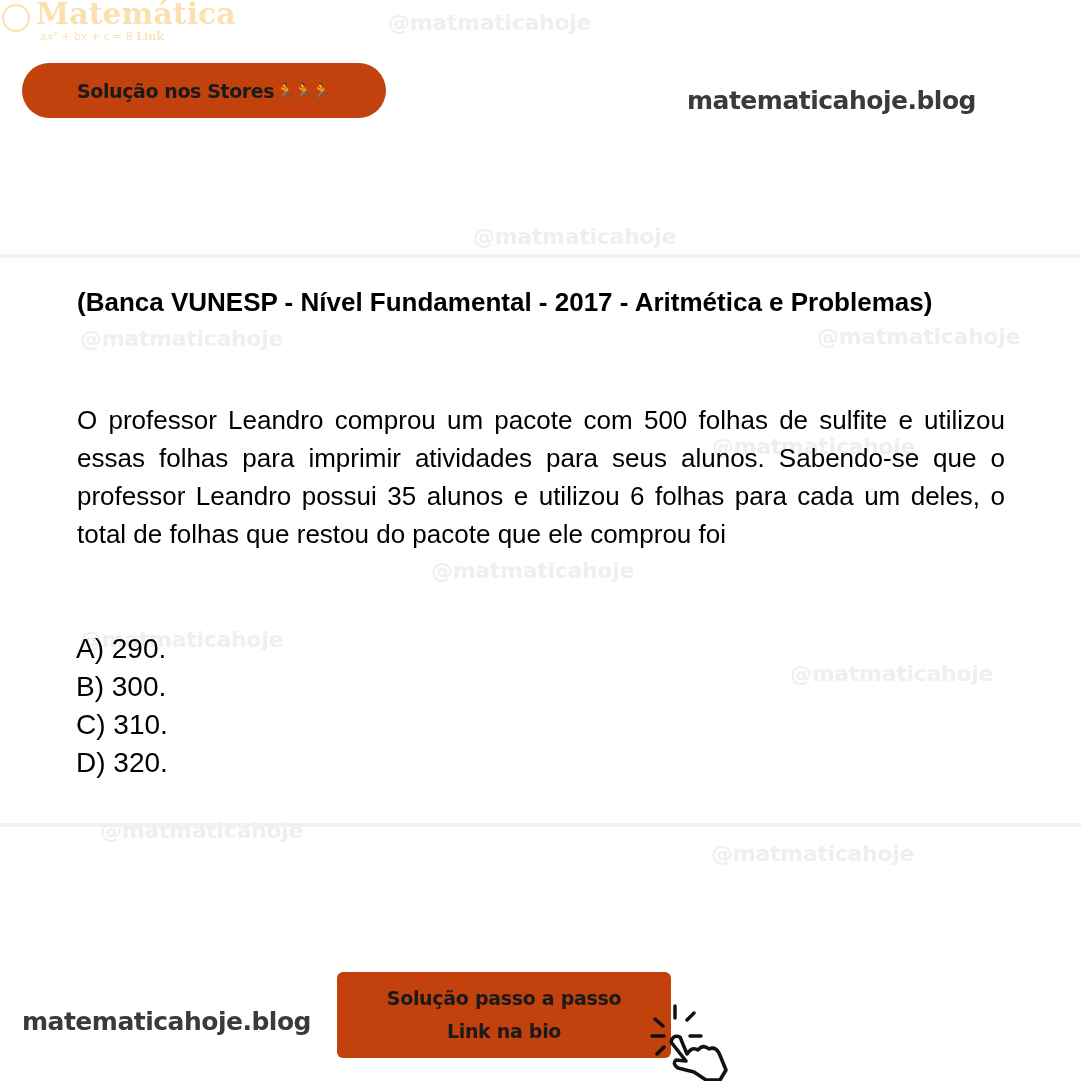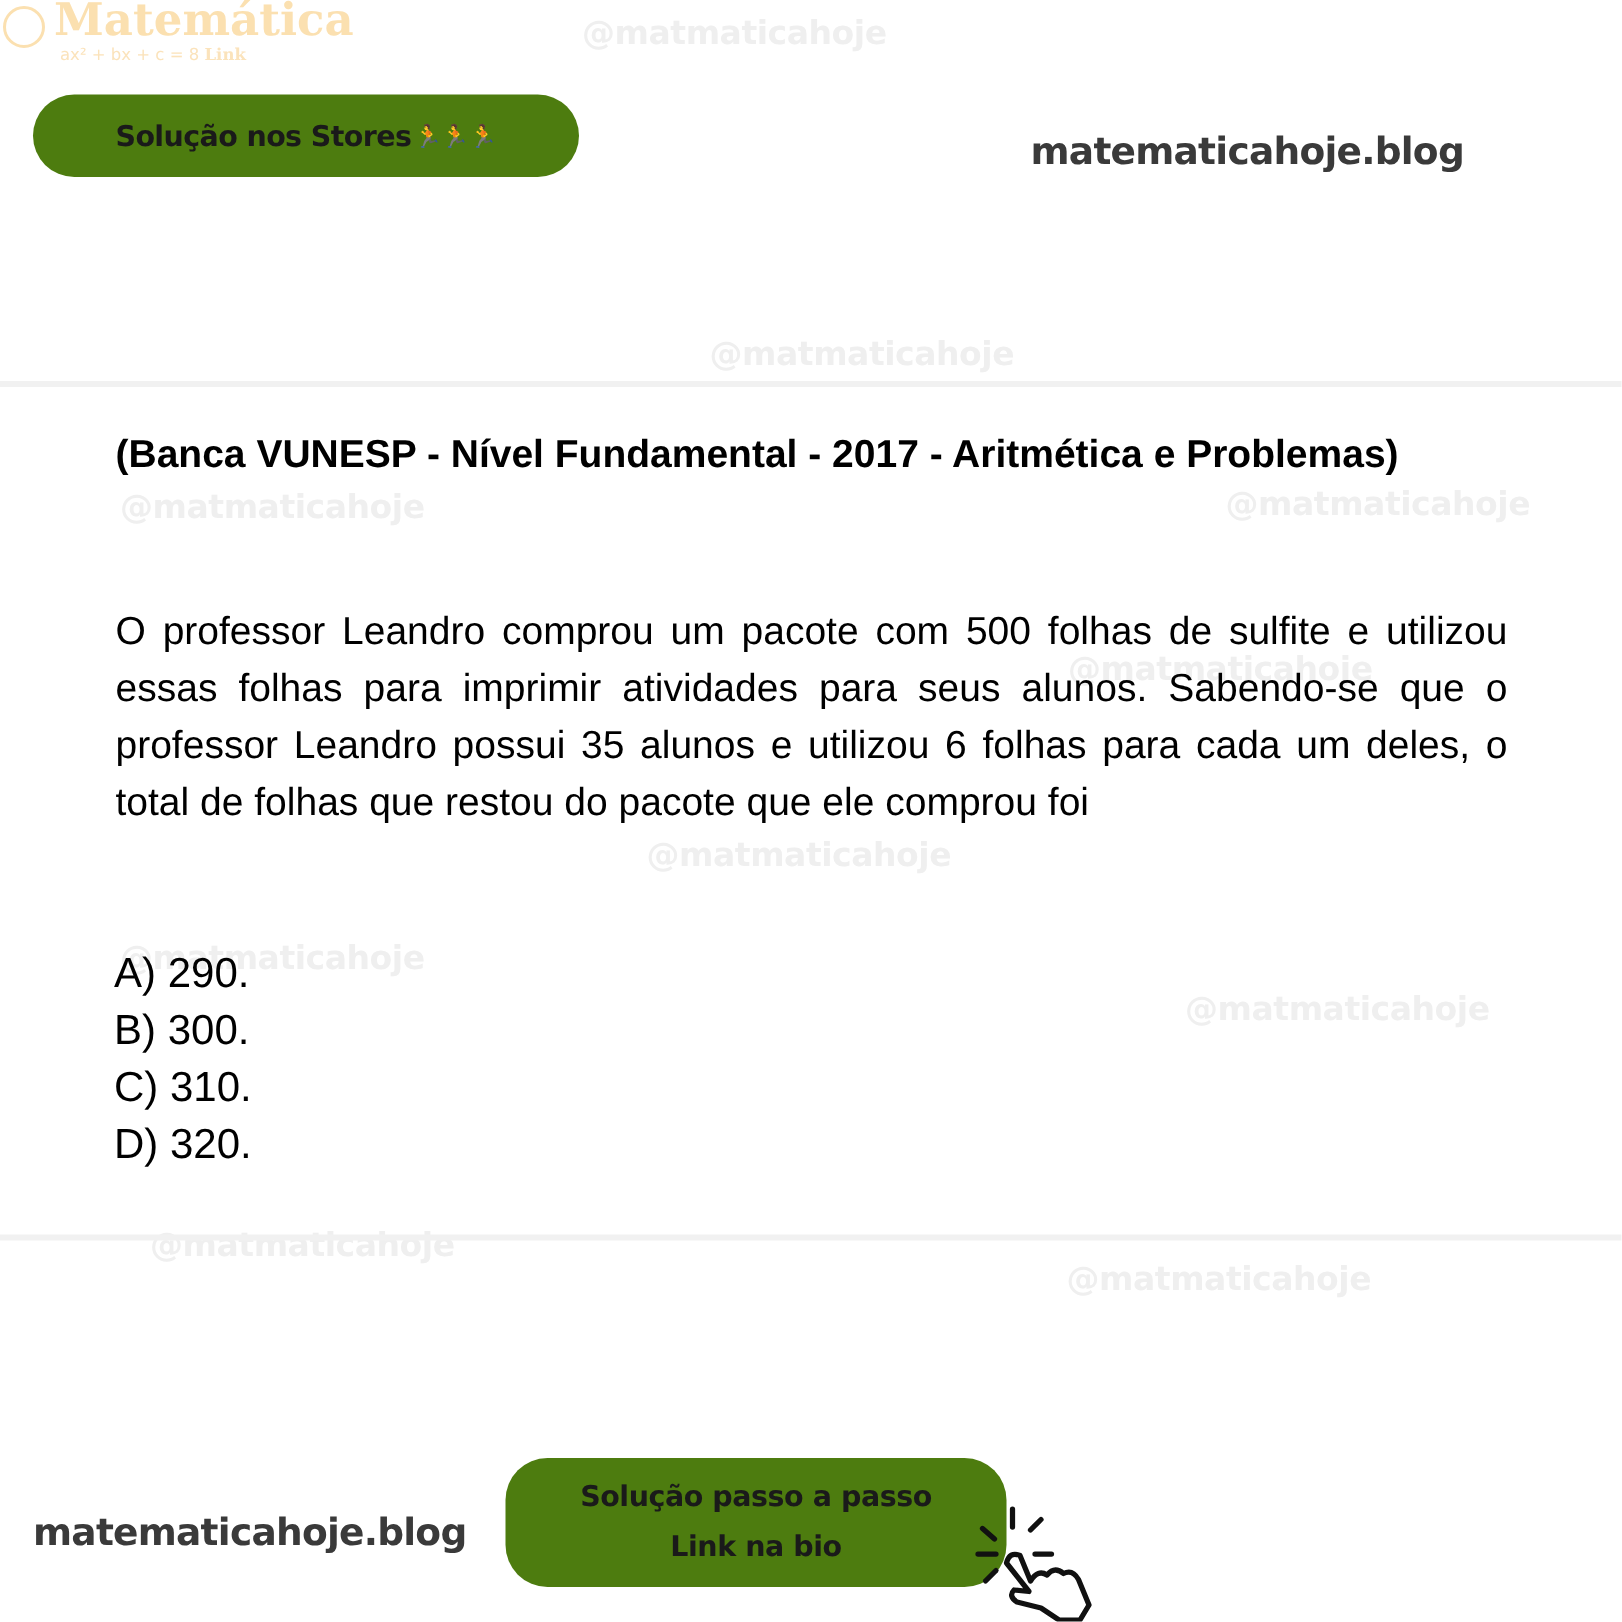--- a/index.html
+++ b/index.html
@@ -5,30 +5,30 @@
     html, body { margin:0; padding:0; }
     body { width:1081px; height:1081px; background:#ffffff; position:relative; overflow:hidden; font-family:"Liberation Sans", sans-serif; }
     .abs { position:absolute; }
     .wm { position:absolute; color:#efefef; font-family:"DejaVu Sans", sans-serif; font-weight:bold; font-size:22px; letter-spacing:-0.3px; white-space:nowrap;text-align:right; }
     .rule { position:absolute; left:0; width:1081px; height:4px; background:#f1f1f1; }
     .logo { left:0; top:0; width:230px; height:52px; }
     .logo-title { position:absolute; left:36px; top:-4px; font-family:"DejaVu Serif", serif; font-weight:bold; font-size:30px; color:#fbe0b0; }
     .logo-sub { position:absolute; left:40px; top:30px; font-family:"DejaVu Sans", sans-serif; font-size:11px; color:#fbe3bb; }
     .logo-sub b { font-family:"DejaVu Serif", serif; }
     .logo-pin { position:absolute; left:2px; top:4px; width:28px; height:28px; border-radius:50%; border:2px solid #fbe0b0; box-sizing:border-box; }
-    .pill { position:absolute; background:#4d7c0f; border-radius:28px; color:#1a1a1a; font-family:"DejaVu Sans", sans-serif; font-weight:bold; display:flex; align-items:center; justify-content:center; }
+    .pill { position:absolute; background:#c2410c; border-radius:28px; color:#1a1a1a; font-family:"DejaVu Sans", sans-serif; font-weight:bold; display:flex; align-items:center; justify-content:center; }
     .pill-top { left:22px; top:63px; width:364px; height:55px; font-size:19px; letter-spacing:-0.4px; }
     .runners { font-size:15px; margin-left:2px; }
     .site { position:absolute; font-family:"DejaVu Sans", sans-serif; font-weight:bold; color:#3a3a3a; letter-spacing:-0.5px; white-space:nowrap; }
     .site-top { left:687px; top:86px; font-size:25px; }
     .site-bottom { left:22px; top:1007px; font-size:25px; }
     .q-title { position:absolute; left:77px; top:286px; width:928px; font-weight:bold; font-size:26px; line-height:33px; color:#000; text-align:justify; text-align-last:left; }
     .q-body { position:absolute; left:77px; top:401px; width:928px; font-size:26px; line-height:38px; color:#000; text-align:justify; }
     .options { position:absolute; left:76px; top:630px; font-size:28px; line-height:38px; color:#000; }
-    .pill-bottom { left:337px; top:972px; width:334px; height:86px; border-radius:28px; flex-direction:column; font-size:19px; line-height:33px; letter-spacing:-0.3px; }
+    .pill-bottom { left:337px; top:972px; width:334px; height:86px; border-radius:6px; flex-direction:column; font-size:19px; line-height:33px; letter-spacing:-0.3px; }
     .hand { position:absolute; left:640px; top:996px; width:100px; height:85px; }
   </style>
 </head>
 <body>
 
 <div class="wm" style="left:388px;top:10px;">@matmaticahoje</div>
 <div class="wm" style="left:473px;top:224px;">@matmaticahoje</div>
 <div class="wm" style="left:80px;top:326px;">@matmaticahoje</div>
 <div class="wm" style="left:817px;top:324px;">@matmaticahoje</div>
 <div class="wm" style="left:712px;top:434px;">@matmaticahoje</div>

